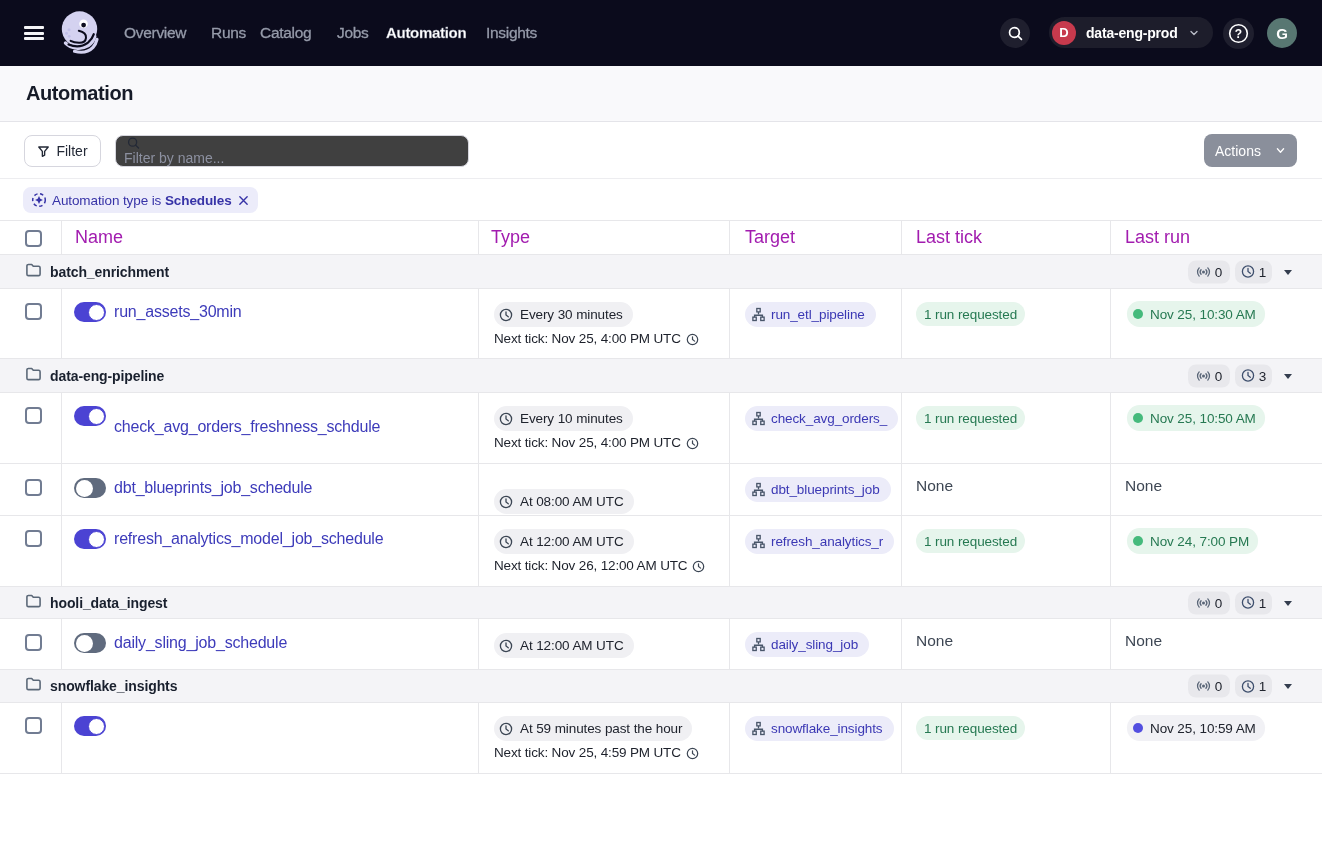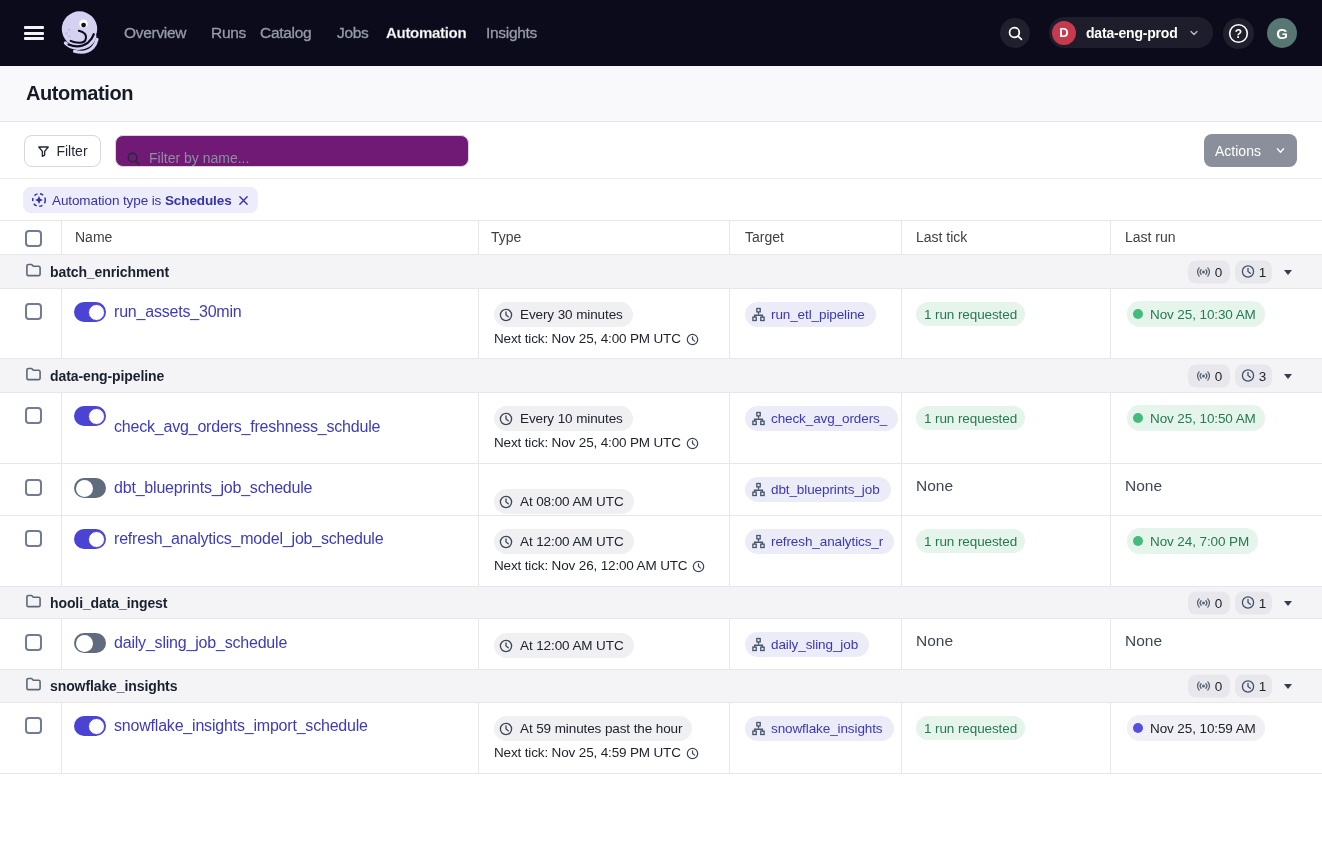--- a/index.html
+++ b/index.html
@@ -15,32 +15,32 @@
   .deppill { position:absolute; left:1049px; top:17px; width:164px; height:31px; border-radius:16px; background:#1d1d2b; display:flex; align-items:center; }
   .depava { width:24px; height:24px; border-radius:50%; background:#c73a4d; color:#fff; font-size:13px; font-weight:700; display:flex; align-items:center; justify-content:center; margin-left:3px; }
   .depname { color:#fff; font-size:14px; font-weight:600; margin-left:10px; letter-spacing:-0.2px; }
   .gava { position:absolute; left:1267px; top:18px; width:30px; height:30px; border-radius:50%; background:#587772; color:#fff; font-size:15px; font-weight:600; display:flex; align-items:center; justify-content:center; }
   
   .pagehead { height:56px; background:#f9f9fb; border-bottom:1px solid #e4e4e9; display:flex; align-items:center; }
   .pagehead h1 { font-size:20px; font-weight:700; color:#161b28; margin-left:26px; letter-spacing:-0.4px; }
   
   .controls { position:relative; height:57px; background:#fff; border-bottom:1px solid #ededf0; }
   .btn-filter { position:absolute; left:24px; top:13px; width:77px; height:32px; border:1px solid #d6d6de; border-radius:8px; background:#fff; display:flex; align-items:center; justify-content:center; gap:6px; font-size:14px; font-weight:500; color:#232936; }
-  .inp { position:absolute; left:115px; top:13px; width:354px; height:32px; border:1px solid #d6d6de; border-radius:8px; background:#701a75; display:flex; align-items:flex-end; }
+  .inp { position:absolute; left:115px; top:13px; width:354px; height:32px; border:1px solid #d6d6de; border-radius:8px; background:#404040; display:flex; align-items:flex-start;flex-direction:column; }
   .inp .ph { color:#8c90a0; font-size:14px; margin-left:8px; }
   .btn-actions { position:absolute; left:1204px; top:12px; width:93px; height:33px; border-radius:8px; background:#8a8f9b; color:#fff; font-size:14px; font-weight:500; display:flex; align-items:center; justify-content:center; gap:14px; }
   
   .chiprow { position:relative; height:42px; background:#fff; border-bottom:1px solid #e7e7ea; }
   .chip { position:absolute; left:23px; top:8px; height:26px; border-radius:8px; background:#ececfa; color:#3733a7; font-size:13.5px; letter-spacing:-0.1px; display:flex; align-items:center; padding:0 8px 0 8px; gap:5px; }
   .chip b { font-weight:700; }
   
   .row { position:relative; border-bottom:1px solid #e7e7ea; background:#fff; }
   .row.group { background:#f4f4f7; }
   .vd { position:absolute; top:0; bottom:0; width:1px; background:#e7e7ea; }
-  .hd { position:absolute; font-size:14px; color:#404040; top:0; line-height:32px; }
+  .hd { position:absolute; font-size:18px; color:#a21caf; top:0; line-height:32px; }
   .cb { position:absolute; left:25px; width:17px; height:17px; border:2px solid #717c92; border-radius:4px; background:#fff; }
   .glabel { position:absolute; left:50px; top:0; bottom:0; display:flex; align-items:center; font-size:14px; font-weight:700; color:#19202e; letter-spacing:-0.1px; }
   .gfolder { position:absolute; left:25px; top:50%; transform:translateY(-50%); }
   .badge { position:absolute; top:50%; transform:translateY(-50%); height:23px; background:#e8e8ec; border-radius:8px; display:flex; align-items:center; justify-content:center; gap:6px; font-size:13.5px; color:#20242e; }
   .caret { position:absolute; left:1284px; top:50%; margin-top:-2px; width:0; height:0; border-left:4.5px solid transparent; border-right:4.5px solid transparent; border-top:5.5px solid #343e4f; }
   .tog { position:absolute; left:74px; width:32px; height:20px; border-radius:10px; }
   .tog.on { background:#4b43d3; }
   .tog.on .knob { position:absolute; right:1.5px; top:1.5px; width:17px; height:17px; border-radius:50%; background:#fff; border:1px solid #4b43d3; }
   .tog.off { background:#606b7e; }
   .tog.off .knob { position:absolute; left:1.5px; top:1.5px; width:17px; height:17px; border-radius:50%; background:#fff; }
@@ -424,21 +424,20 @@
 <div class="row" style="height:71px">
     <div class="vd" style="left:61px"></div>
     <div class="vd" style="left:478px"></div>
     <div class="vd" style="left:729px"></div>
     <div class="vd" style="left:901px"></div>
     <div class="vd" style="left:1110px"></div>
     <div class="cb" style="top:14px"></div>
     <div class="tog on" style="top:13px">
       <div class="knob"></div>
     </div>
-    <div class="name" style="top:13px">snowflake_insights_import_schedule</div>
     <div class="tag type" style="top:13px">
       <svg width="14" height="14" viewBox="0 0 16 16">
         <circle cx="8" cy="8" r="6.4" fill="none" stroke="#3c4654" stroke-width="1.5"></circle>
         <path d="M8 4.6 V8 L10.6 10" fill="none" stroke="#3c4654" stroke-width="1.5" stroke-linecap="round"></path>
       </svg>
       <span>At 59 minutes past the hour</span>
     </div>
     <div class="nexttick" style="top:40px">
       <span>Next tick: Nov 25, 4:59 PM UTC</span>
       <svg width="13" height="13" viewBox="0 0 16 16">

